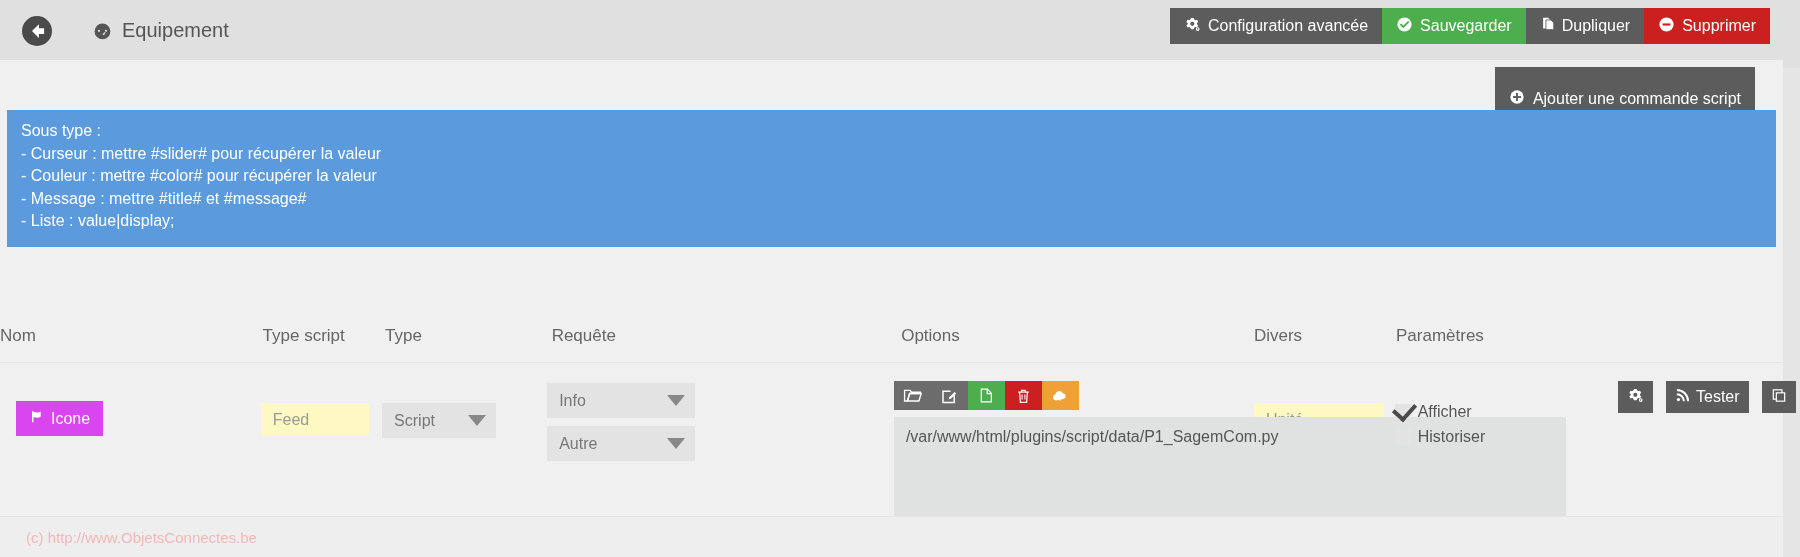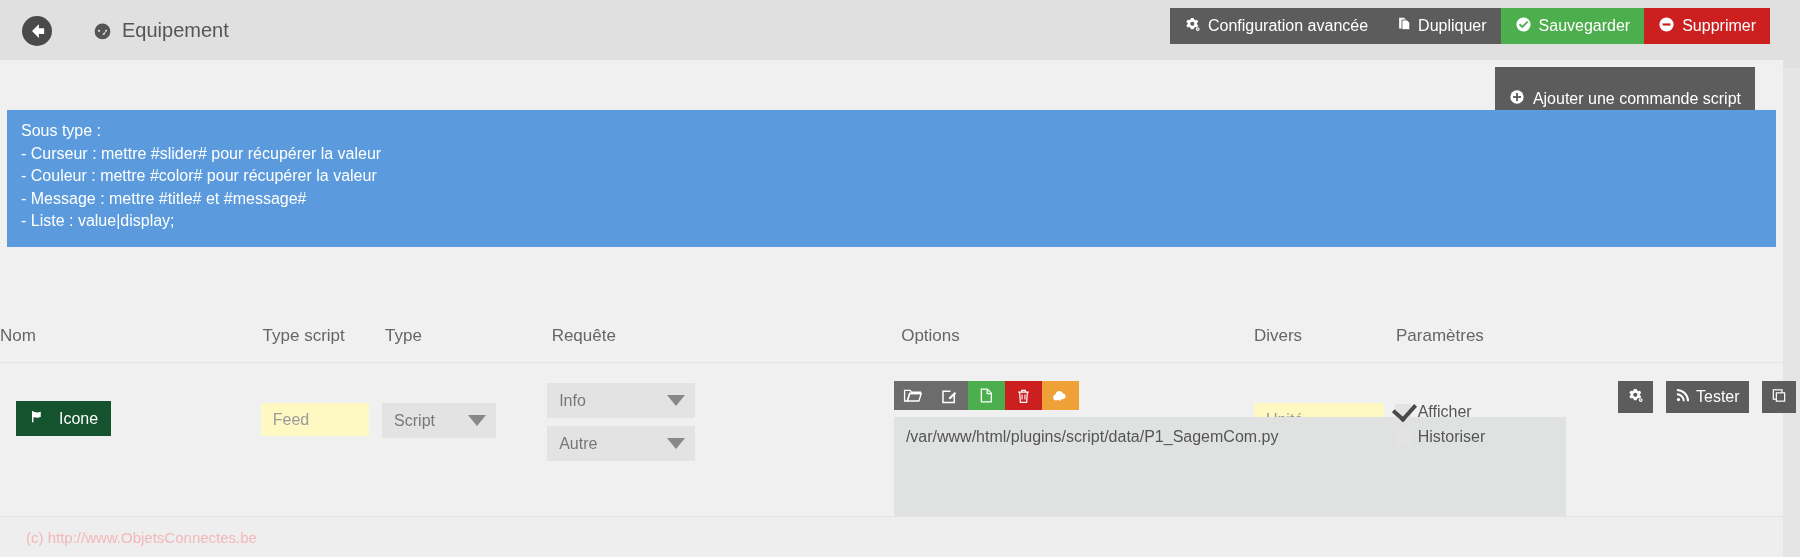--- a/index.html
+++ b/index.html
@@ -167,22 +167,22 @@
   .c-req      { width: 320px; }
   .c-opt      { width: 360px; margin-left: 36px; }
   .c-div      { width: 145px; }
   .c-par      { width: 230px; }
   .c-act      { width: 165px; }
 
   
   .icone-btn {
     display: inline-flex;
     align-items: center;
-    gap: 14px;
-    background: #14532d;
+    gap: 6px;
+    background: #d946ef;
     color: #fff;
     font-size: 16px;
     padding: 8px 13px;
     margin-top: 20px;
     cursor: pointer;
   }
   .inp {
     background: #fef9c3;
     border: none;
     height: 33px;
@@ -371,37 +371,37 @@
       <div class="tbtn grey">
         <span>
           <svg width="17" height="17" viewBox="0 0 24 24">
               <path d="M10 2.8 8.9 5.1a6.4 6.4 0 0 0-1.5.9L5 5.4 3.3 8.4l1.9 1.5a6.8 6.8 0 0 0 0 1.8l-1.9 1.5 1.7 3 2.4-.6c.46.37.97.67 1.5.9L10 18.8h3.4l1.1-2.3c.53-.23 1-.53 1.5-.9l2.4.6 1.7-3-1.9-1.5a6.8 6.8 0 0 0 0-1.8l1.9-1.5-1.7-3-2.4.6a6.4 6.4 0 0 0-1.5-.9L13.4 2.8zm1.7 5.4a2.9 2.9 0 1 1 0 5.8 2.9 2.9 0 0 1 0-5.8z" fill="#fff"></path>
               <circle cx="19.4" cy="18.4" r="2.6" fill="#fff"></circle>
               <circle cx="19.4" cy="18.4" r="1" fill="#5c5c5c"></circle>
             </svg>
         </span>
         <span>Configuration avancée</span>
       </div>
+      <div class="tbtn green">
+        <span>
+          <svg width="17" height="17" viewBox="0 0 24 24">
+              <circle cx="12" cy="12" r="10" fill="#fff"></circle>
+              <path d="M7.2 12.3 10.3 15.4 17 8.8" stroke="#4cae4c" stroke-width="2.6" fill="none" stroke-linecap="square"></path>
+            </svg>
+        </span>
+        <span>Sauvegarder</span>
+      </div>
       <div class="tbtn grey">
         <span>
           <svg width="15" height="16" viewBox="0 0 24 24">
               <path d="M5 2h8l4.5 4.5V19H5z" fill="#fff"></path>
               <path d="M9.5 5.5h8L22 10v11H9.5z" fill="#fff" stroke="#5c5c5c" stroke-width="1.4"></path>
             </svg>
         </span>
         <span>Dupliquer</span>
-      </div>
-      <div class="tbtn green">
-        <span>
-          <svg width="17" height="17" viewBox="0 0 24 24">
-              <circle cx="12" cy="12" r="10" fill="#fff"></circle>
-              <path d="M7.2 12.3 10.3 15.4 17 8.8" stroke="#4cae4c" stroke-width="2.6" fill="none" stroke-linecap="square"></path>
-            </svg>
-        </span>
-        <span>Sauvegarder</span>
       </div>
       <div class="tbtn red">
         <span>
           <svg width="17" height="17" viewBox="0 0 24 24">
               <circle cx="12" cy="12" r="10" fill="#fff"></circle>
               <rect x="6.5" y="10.5" width="11" height="3" fill="#cc1f1f"></rect>
             </svg>
         </span>
         <span>Supprimer</span>
       </div>

